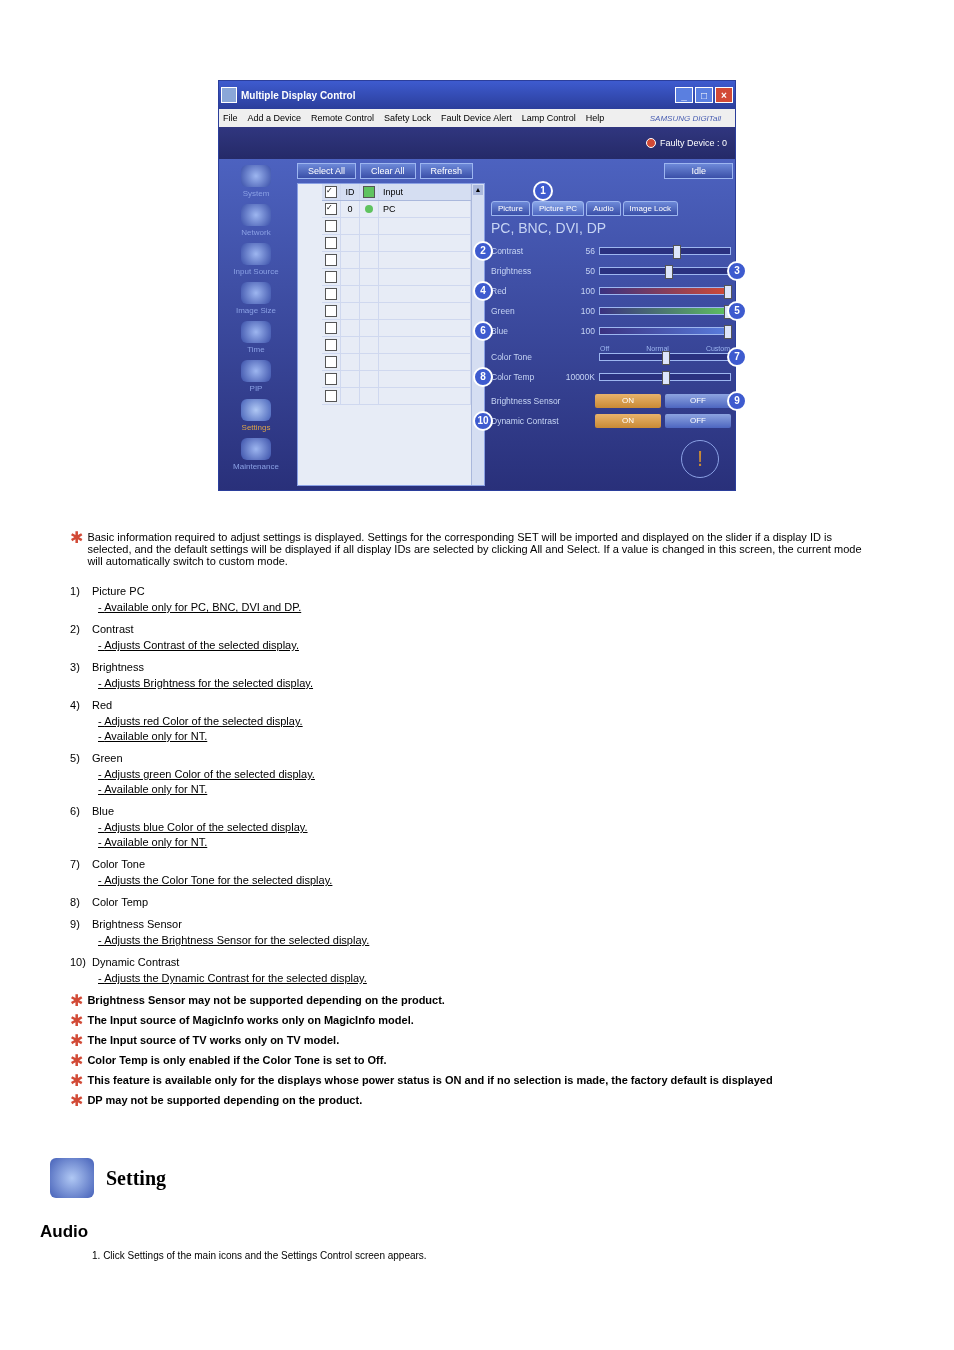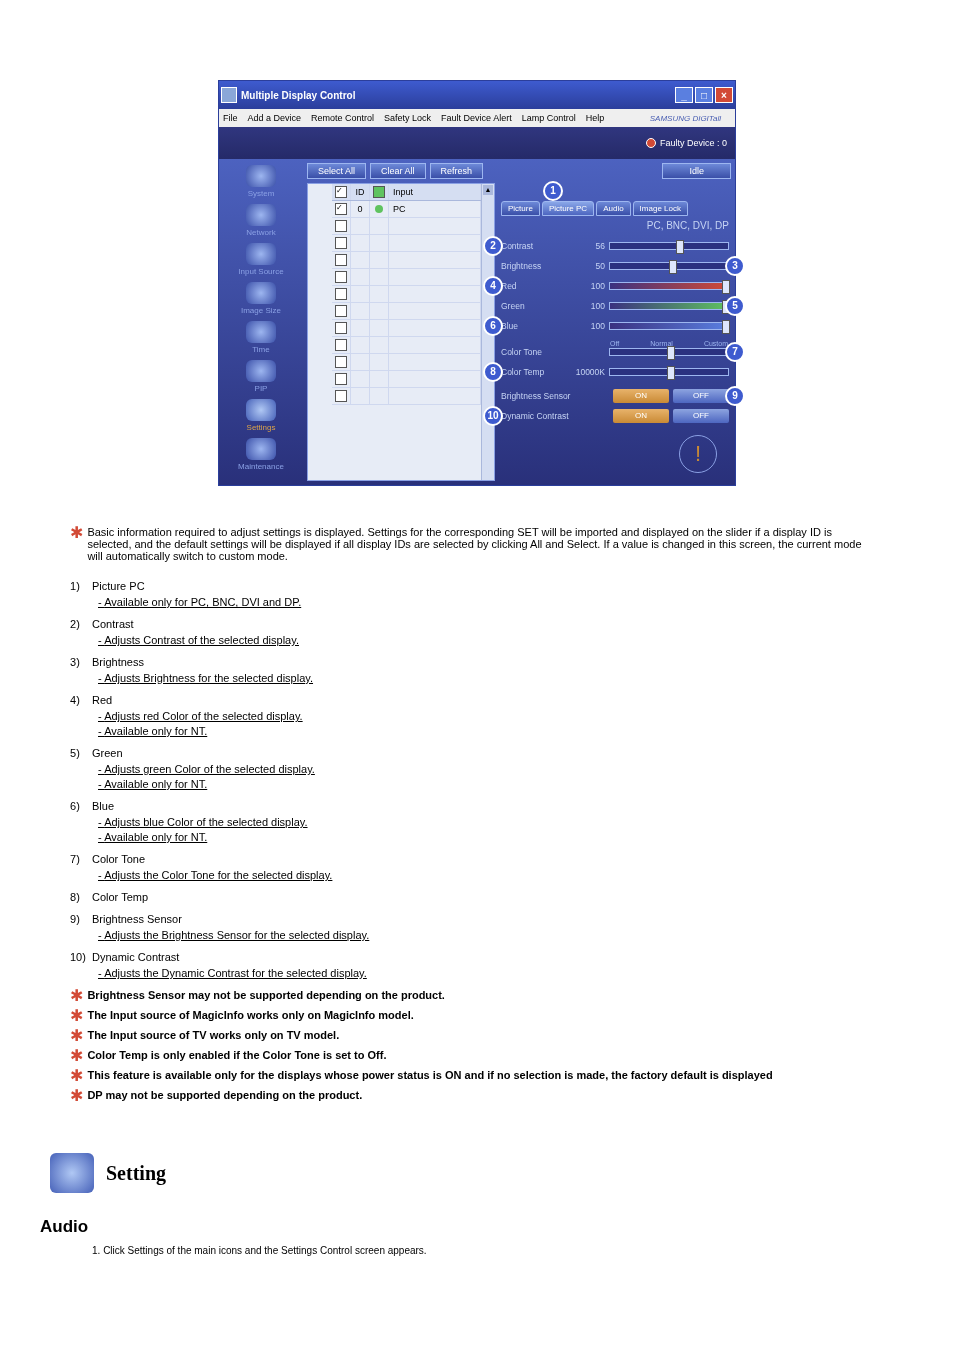--- a/index.html
+++ b/index.html
@@ -136,37 +136,37 @@
   }
   .tabs { display:flex; gap:2px; margin:14px 0 2px 0;}
   .tab {
     background:linear-gradient(#6d89d8,#3a4fa8);
     border:1px solid #9db6f0;
     padding:2px 6px;font-size:8px;
     border-radius:3px 3px 0 0;
   }
   .tab.active { background:linear-gradient(#8aa7e8,#4d66c0); }
   .panel .source {
-    text-align:right;color:#c6d4f4;font-size:10px;margin:4px 0 6px 0;
+    text-align:left;color:#c6d4f4;font-size:14px;margin:4px 0 6px 0;
   }
   .srow {
     display:flex;align-items:center;height:18px;margin-bottom:2px;
     position:relative;
   }
   .srow .slabel{width:74px;color:#c6d4f4;font-size:8.5px;}
   .srow .sval{width:30px;color:#c6d4f4;font-size:8.5px;text-align:right;margin-right:4px;}
   .slidertrack{flex:1;height:6px;background:#2a3180;border:1px solid #9db6f0;position:relative;}
   .slidertrack.r{background:linear-gradient(90deg,#3a3180,#d24a36);}
   .slidertrack.g{background:linear-gradient(90deg,#3a3180,#5fc35f);}
   .slidertrack.b{background:linear-gradient(90deg,#3a3180,#5a7fe0);}
   .thumb{position:absolute;top:-3px;width:6px;height:12px;background:#dde6fb;border:1px solid #555;}
   .tonelabels{position:absolute;top:-9px;left:0;right:0;display:flex;justify-content:space-between;font-size:7px;color:#9db6f0;}
   .onoff{display:flex;gap:4px;margin-left:auto;}
   .onoff .ob{
-    width:56px;height:14px;font-size:8px;text-align:center;line-height:14px;
+    width:66px;height:14px;font-size:8px;text-align:center;line-height:14px;
     background:linear-gradient(#e8b36b,#c98a35);color:#fff;border-radius:2px;
   }
   .onoff .ob.off{background:linear-gradient(#8da4e0,#4d66c0);}
 
   .callout{
     position:absolute;width:16px;height:16px;border-radius:50%;
     background:#3e5bcf;border:2px solid #fff;color:#fff;
     font-size:10px;font-weight:bold;line-height:16px;text-align:center;
     z-index:5;
   }

